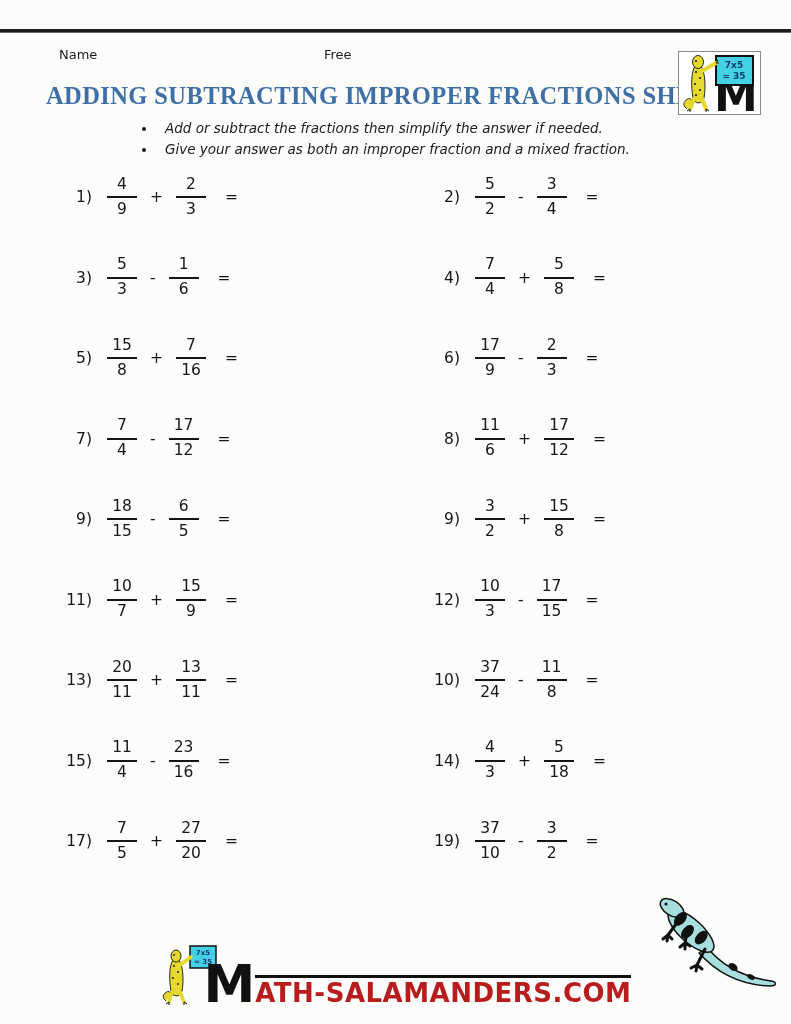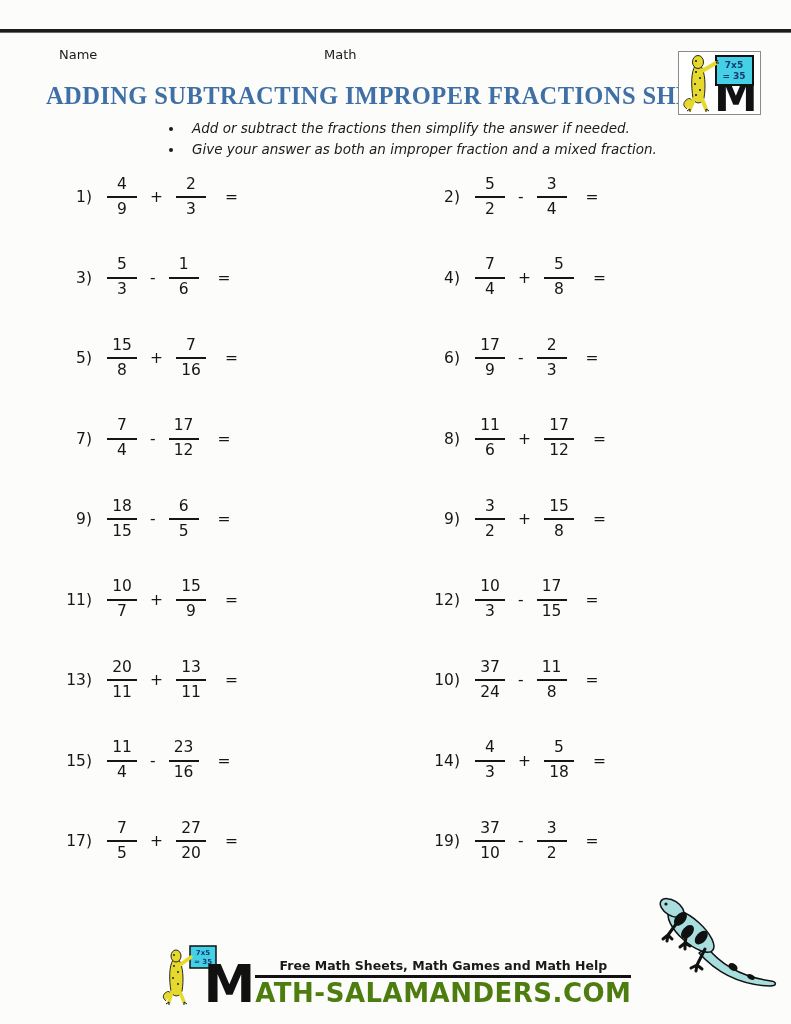--- a/index.html
+++ b/index.html
@@ -21,21 +21,21 @@
     position:absolute; top:82px; left:46px;
     font-family:"Liberation Serif", serif;
     font-size:24.5px; font-weight:600; letter-spacing:0.4px;
     color:#3e6fa6; white-space:nowrap;
   }
   .logo-box {
     position:absolute; top:51px; left:678px; width:83px; height:64px;
     border:1px solid #8a8a8a; background:#ffffff;
   }
   .instructions {
-    position:absolute; top:118px; left:168px;
+    position:absolute; top:118px; left:141px;
     list-style:disc; padding-left:16px;
     font-size:13.5px; font-style:italic; line-height:21px;
   }
   .instructions li { padding-left:8px; }
   .problems-grid {
     position:absolute; top:157px; left:52px; width:700px;
     display:grid; grid-template-columns:368px 332px;
   }
   .problem {
     height:80.5px; display:flex; align-items:center;
@@ -54,32 +54,32 @@
   .footer-inner { display:flex; align-items:flex-end; }
   .brand-m {
     font-size:52px; font-weight:900; line-height:0.85;
     margin-left:-14px; letter-spacing:-2px; color:#111;
   }
   .brand-col { display:flex; flex-direction:column; margin-left:2px; }
   .tagline { font-size:12.5px; font-weight:bold; text-align:center; padding:0 6px 2px; }
   .divider { height:3px; background:#111; }
   .brand-text {
     font-size:26px; font-weight:800; letter-spacing:0.5px;
-    color:#4d7c0f; line-height:1.0; padding-top:2px; white-space:nowrap;
+    color:#b91c1c; line-height:1.0; padding-top:2px; white-space:nowrap;
   }
   .lizard { position:absolute; top:885px; left:645px; }
 </style>
 </head>
 <body>
 
 <div class="page">
 
   <div class="topline"></div>
   <span class="name-label">Name</span>
-  <span class="date-label">Math</span>
+  <span class="date-label">Free</span>
 
   <h1 class="page-title">ADDING SUBTRACTING IMPROPER FRACTIONS SHEET 1</h1>
 
   <div class="logo-box">
     <svg width="81" height="62" viewBox="0 0 81 62">
       <text x="57" y="59" font-size="44" font-weight="900" font-family="DejaVu Sans" text-anchor="middle" fill="#111">M</text>
       <rect x="37" y="4" width="37" height="29" fill="#44d0e6" stroke="#111" stroke-width="2"></rect>
       <text x="55" y="16" font-size="9" font-weight="bold" text-anchor="middle" fill="#173a6e">7x5</text>
       <text x="55" y="27" font-size="9" font-weight="bold" text-anchor="middle" fill="#173a6e">= 35</text>
       <g>
@@ -408,21 +408,20 @@
         <path d="M12,48 L9,58 M20,48 L24,58" stroke="#e6d92e" stroke-width="3.5" stroke-linecap="round"></path>
         <path d="M9,58 l-3,2 M9,58 l0,3 M24,58 l3,2 M24,58 l0,3" stroke="#111" stroke-width="1"></path>
         <circle cx="14" cy="11" r="0.9" fill="#111"></circle>
         <circle cx="14" cy="22" r="0.9" fill="#111"></circle>
           <circle cx="18" cy="28" r="0.9" fill="#111"></circle>
         <circle cx="13" cy="34" r="0.9" fill="#111"></circle>
           <circle cx="18" cy="40" r="0.9" fill="#111"></circle>
       </svg>
       <span class="brand-m">M</span>
       <div class="brand-col">
-        <span class="tagline">Free Math Sheets, Math Games and Math Help</span>
         <span class="divider"></span>
         <span class="brand-text">ATH-SALAMANDERS.COM</span>
       </div>
     </div>
   </div>
 
   <svg class="lizard" width="138" height="125" viewBox="0 0 138 125">
     <path d="M62,62 C76,80 98,92 126,96 C132,97 132,101 125,101 C96,100 72,88 54,68 Z" fill="#a8dede" stroke="#111" stroke-width="1.5" stroke-linejoin="round"></path>
     <g transform="rotate(42 46 46)">
       <ellipse cx="46" cy="46" rx="29" ry="11.5" fill="#a8dede" stroke="#111" stroke-width="1.5"></ellipse>

